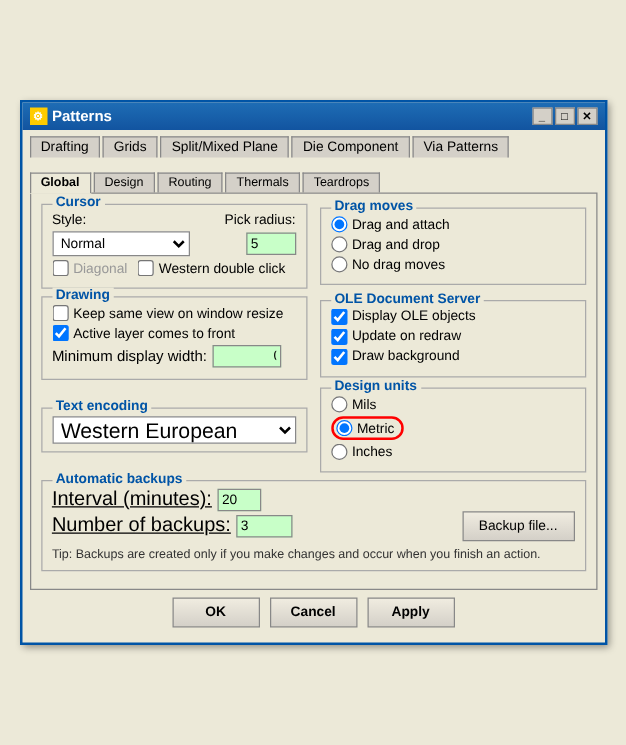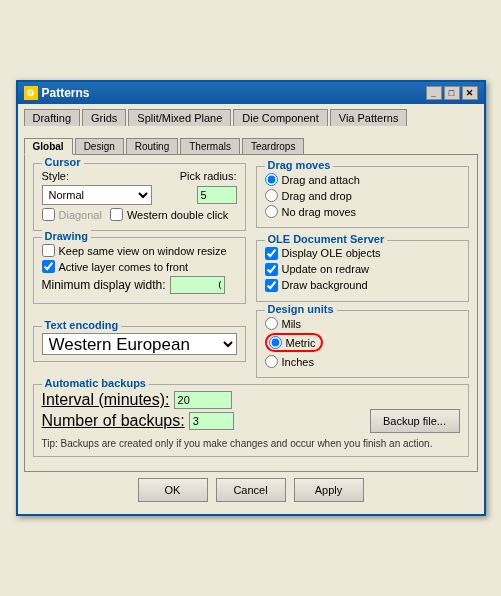--- a/index.html
+++ b/index.html
@@ -203,20 +203,21 @@
     .btn {
       width: 70px;
       height: 24px;
       background: linear-gradient(to bottom, #f0ece0, #d4d0c8);
       border: 1px solid #888;
       font-size: 11px;
       cursor: pointer;
       display: flex;
       align-items: center;
       justify-content: center;
+      font-weight: bold;
     }
     .backup-btn {
       width: 90px;
       height: 24px;
       background: linear-gradient(to bottom, #f0ece0, #d4d0c8);
       border: 1px solid #888;
       font-size: 11px;
       cursor: pointer;
       display: flex;
       align-items: center;
@@ -412,21 +413,21 @@
           </div>
         </div>
       </div>
 
       <div class="section">
         <span class="section-label">Automatic backups</span>
         <div class="backup-row">
           <div class="backup-fields">
             <div class="form-row">
               <span class="underline-label">Interval (minutes):</span>
-              <input type="text" class="input-green" value="20" style="width: 58px;">
+              <input type="text" class="input-green" value="20" style="width: 35px;">
             </div>
             <div class="form-row">
               <span class="underline-label">Number of backups:</span>
               <input type="text" class="input-green" value="3" style="width: 45px;">
             </div>
           </div>
           <div style="margin-left:10px; display:flex; align-items:center;">
             <button class="backup-btn">Backup file...</button>
           </div>
         </div>

